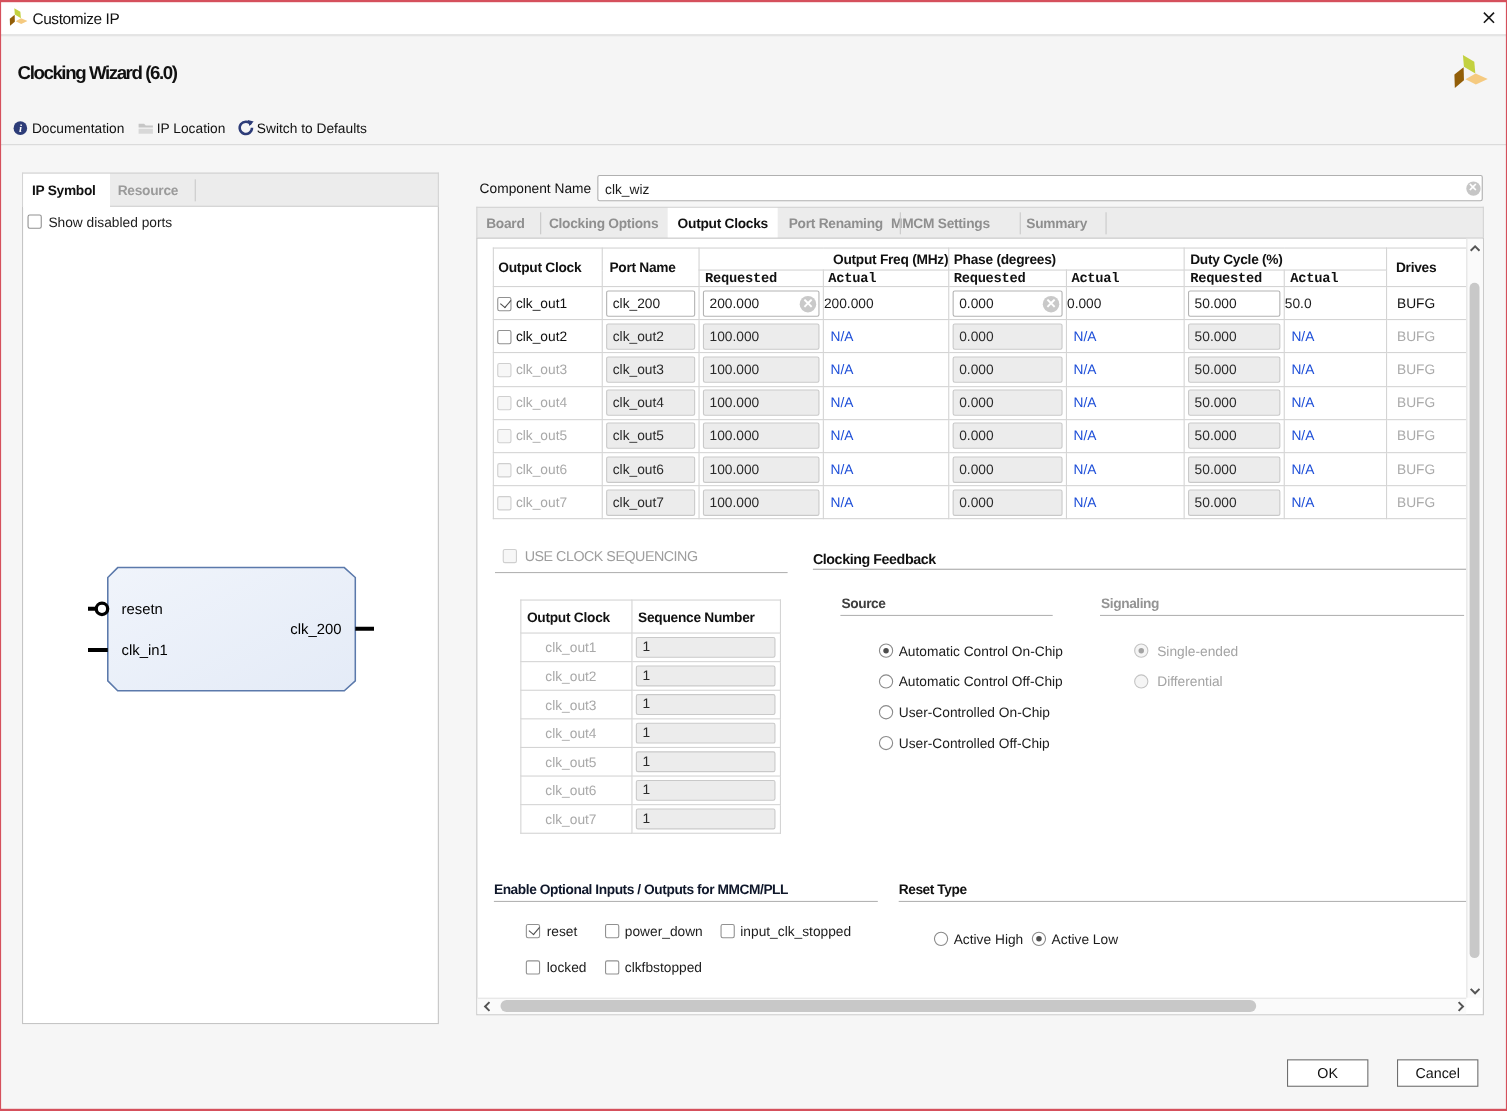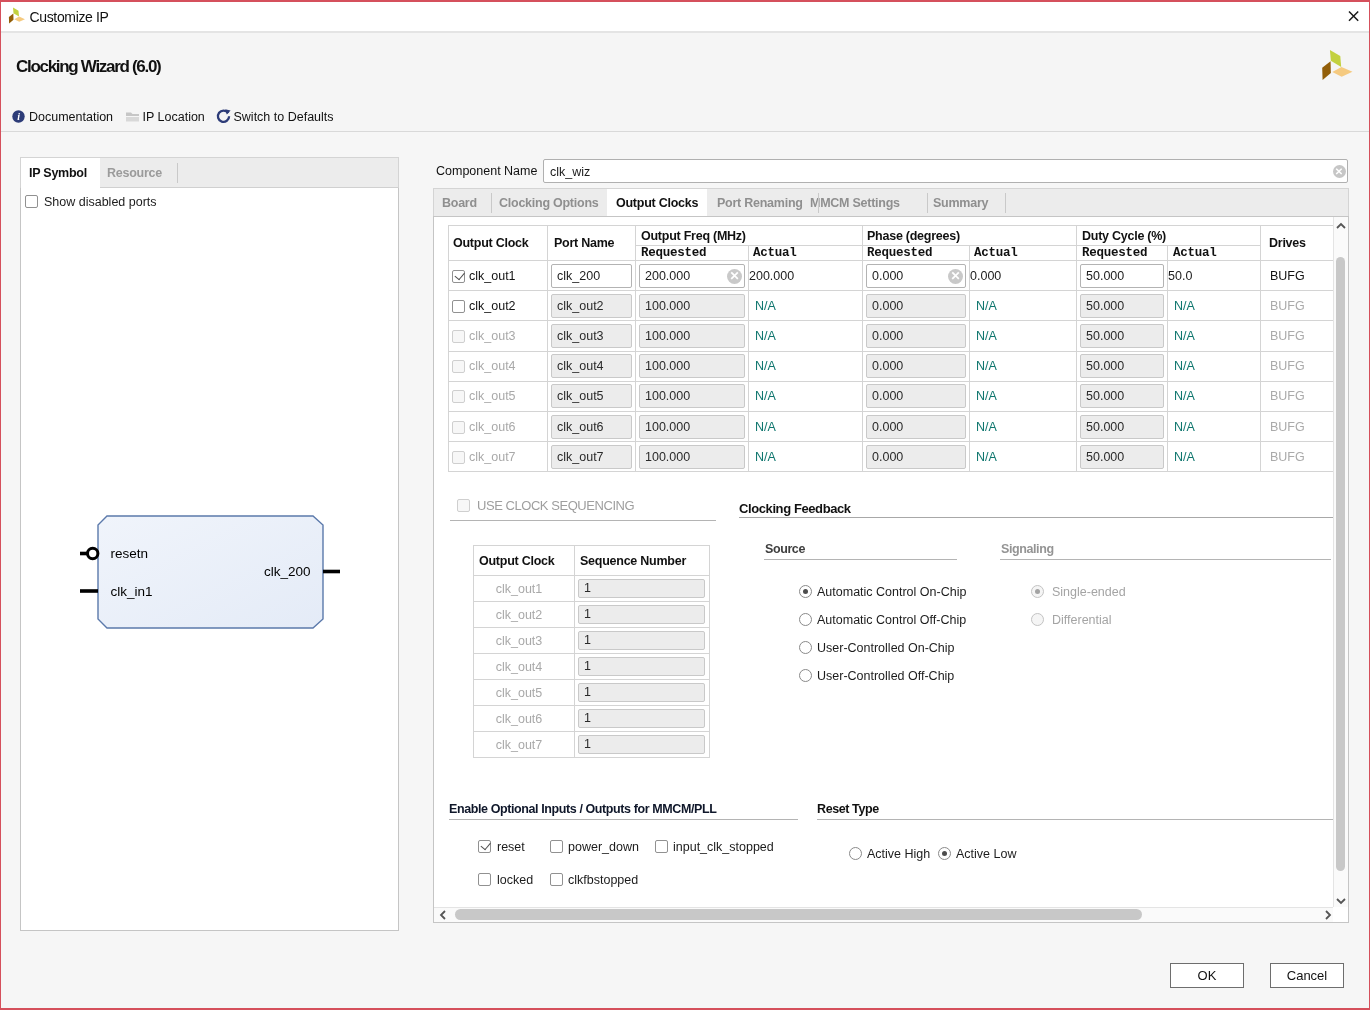--- a/index.html
+++ b/index.html
@@ -24,21 +24,21 @@
 .uline{position:absolute;height:1px;background:#b4b4b4;}
 table.grid{border-collapse:collapse;table-layout:fixed;}
 table.grid td,table.grid th{border:1px solid #d4d4d4;padding:0;font-size:12.5px;font-weight:normal;text-align:left;vertical-align:middle;overflow:hidden;white-space:nowrap;}
 table.grid th{font-weight:bold;color:#111;letter-spacing:-0.25px;}
 .inp{position:relative;height:24px;border:1px solid #b3b3b3;border-radius:2px;background:#fff;line-height:22px;padding-left:5px;margin-left:3px;}
 .inpd{position:relative;height:24px;border:1px solid #c9c9c9;border-radius:2px;background:#ececec;line-height:22px;padding-left:5px;margin-left:3px;color:#2a2a2a;}
 .clr{position:absolute;right:3px;top:3px;width:13px;height:13px;border-radius:50%;background:#c6c6c6;color:#fff;
  font-size:10px;line-height:13px;text-align:center;font-weight:bold;}
 .clrt{position:absolute;right:2px;top:4px;width:15px;height:15px;border-radius:50%;background:#c9c9c9;color:#fff;
  font-size:12px;line-height:15px;text-align:center;font-weight:bold;}
-.na{color:#0f766e;padding-left:6px;}
+.na{color:#1d4ed8;padding-left:6px;}
 .scroll-v{position:absolute;background:#fafafa;}
 .scroll-h{position:absolute;background:#fafafa;}
 .thumb{position:absolute;background:#c8c8c8;border-radius:6px;}
 .btn{position:absolute;background:#fff;border:1px solid #6e6e6e;text-align:center;font-size:13px;color:#111;}
 </style></head><body>
 <div id="win">
 <div id="titlebar"></div>
 <svg class="abs" style="left:8px;top:7px" width="17" height="17" viewBox="0 0 34 34">
 <polygon points="10,1 21,7.5 22,19 11,12.5" fill="#c3d13f"></polygon>
 <polygon points="10.7,13 1.8,20 2.2,33 11,25.5" fill="#925e08"></polygon>
@@ -120,21 +120,21 @@
         <col style="width:107px">
         <col style="width:107px">
         <col style="width:91px">
         <col style="width:93px">
         <col style="width:73px">
       </colgroup>
       <tbody>
         <tr style="height:20px;">
           <th rowspan="2" style="padding-left:4px;">Output Clock</th>
           <th rowspan="2" style="padding-left:6px;">Port Name</th>
-          <th colspan="2" style="padding-left:5px;">Output Freq (MHz)</th>
+          <th colspan="2" style="padding-left:5px;text-align:right;">Output Freq (MHz)</th>
           <th colspan="2" style="padding-left:4px;">Phase (degrees)</th>
           <th colspan="2" style="padding-left:5px;">Duty Cycle (%)</th>
           <th rowspan="2" style="padding-left:8px;">Drives</th>
         </tr>
         <tr style="height:15px;font-family:Liberation Mono, monospace;">
           <th style="padding-left:5px;">Requested</th>
           <th style="padding-left:4px;">Actual</th>
           <th style="padding-left:4px;">Requested</th>
           <th style="padding-left:4px;">Actual</th>
           <th style="padding-left:5px;">Requested</th>

